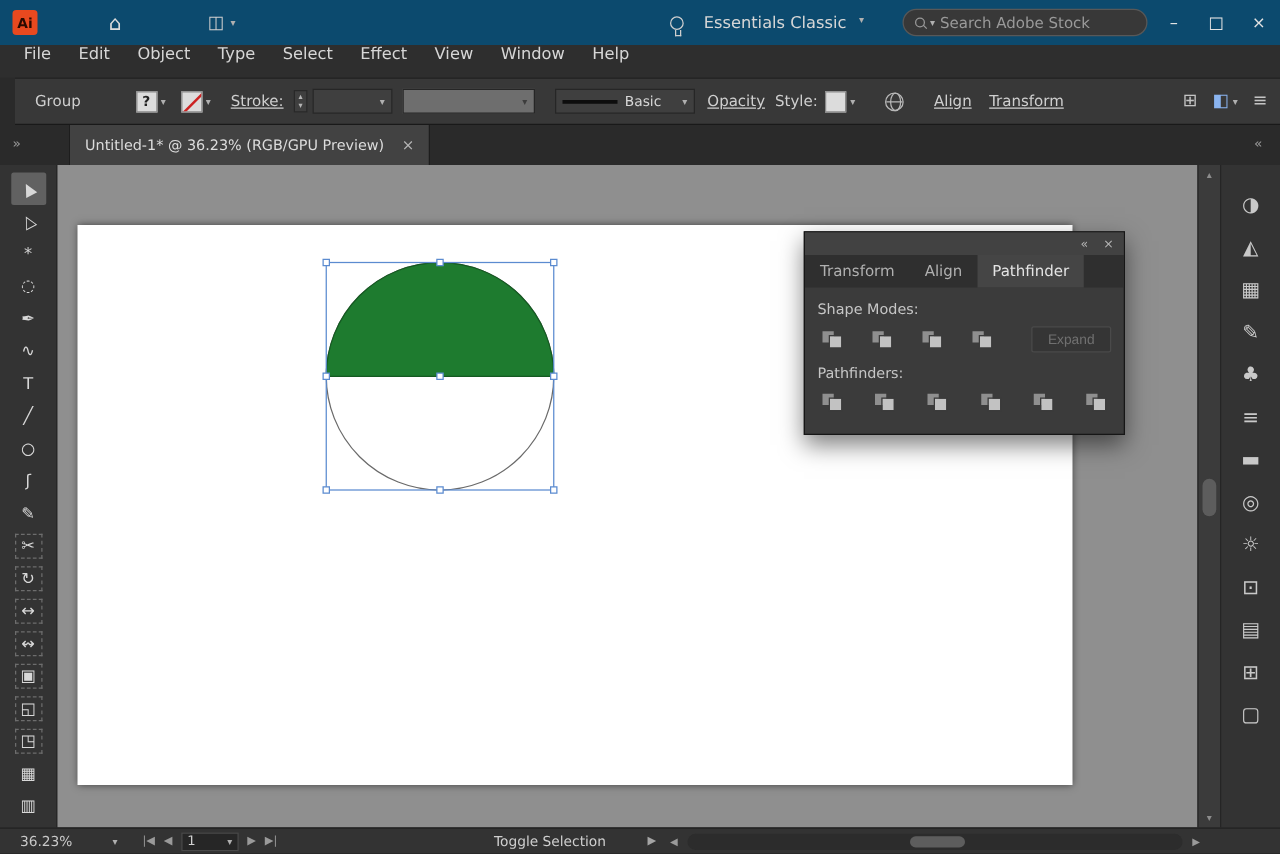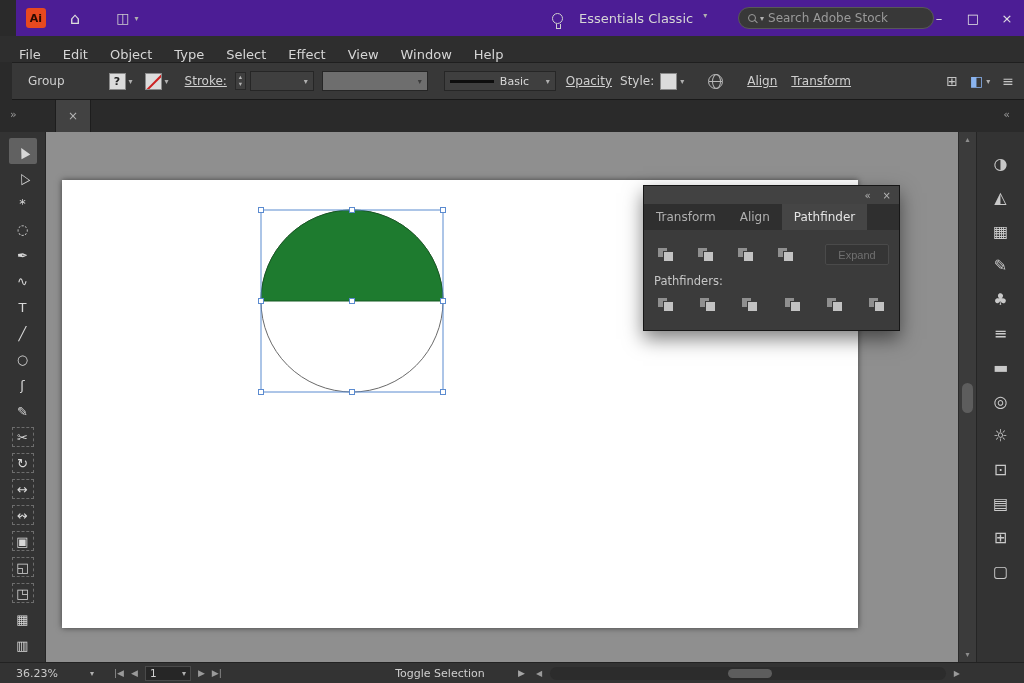--- a/index.html
+++ b/index.html
@@ -4,38 +4,38 @@
 <title></title>
 <style>
   * { margin:0; padding:0; box-sizing:border-box; }
   html,body { background:#111; }
   #root {
     position:relative; width:1024px; height:683px; overflow:hidden;
     background:#2a2a2a; font-family:"DejaVu Sans","Liberation Sans",sans-serif;
     color:#d0d0d0; -webkit-font-smoothing:antialiased; user-select:none;
   }
   
-  .titlebar { position:absolute; top:0; left:16px; right:0; height:36px; background:#4c1d95; display:flex; align-items:center; }
+  .titlebar { position:absolute; top:0; left:0; right:0; height:36px; background:#0c4a6e; display:flex; align-items:center;gap:33px; }
   .ai-logo { width:20px; height:20px; margin-left:10px; background:#E8491F; border-radius:3px; color:#2b0a00; font-weight:bold; font-size:11px; display:flex; align-items:center; justify-content:center; flex:none; }
   .tb-home { margin-left:24px; font-size:16px; color:#dcdcdc; }
   .tb-arrange { margin-left:36px; display:flex; align-items:center; gap:5px; color:#cfcfcf; font-size:14px; }
   .chev { font-size:8px; color:#b0b0b0; }
   .tb-center { position:absolute; left:536px; display:flex; align-items:center; gap:16px; }
   .bulb { width:11px; height:11px; border:1px solid #cfcfcf; border-radius:50%; position:relative; flex:none; }
   .bulb::after { content:""; position:absolute; left:3px; top:10px; width:3px; height:4px; border-left:1px solid #cfcfcf; border-right:1px solid #cfcfcf; border-bottom:1px solid #cfcfcf; }
   .workspace { display:flex; align-items:flex-start; gap:10px; font-size:13px; color:#d6d6d6; }
   .search { position:absolute; left:722px; width:196px; height:22px; border:1px solid #585858; background:#383838; border-radius:11px; display:flex; align-items:center; padding:0 9px; gap:4px; }
   .lens { width:8px; height:8px; border:1px solid #9a9a9a; border-radius:50%; position:relative; flex:none; }
   .lens::after { content:""; position:absolute; width:4px; height:1px; background:#9a9a9a; right:-3px; bottom:-1px; transform:rotate(45deg); }
   .search input { background:transparent; border:0; outline:none; color:#cccccc; font-size:12px; width:134px; font-family:inherit; }
   .search input::placeholder { color:#9a9a9a; }
   .win-btns { position:absolute; right:0; top:0; height:36px; display:flex; }
   .win-btn { width:34px; height:36px; display:flex; align-items:center; justify-content:center; color:#e3e3e3; font-size:13px; }
   
-  .menubar { position:absolute; top:36px; left:0; right:0; height:26px; background:#2e2e2e; display:flex; align-items:flex-end; padding-left:8px; }
+  .menubar { position:absolute; top:36px; left:0; right:0; height:26px; background:#2e2e2e; display:flex; align-items:flex-start; padding-left:8px; }
   .menu-item { padding:0 11px; display:flex; align-items:center; font-size:13px; color:#d6d6d6; }
   
   .controlbar { position:absolute; top:62px; left:12px; right:0; height:38px; background:#383838; border-top:1px solid #1f1f1f; border-bottom:1px solid #191919; display:flex; align-items:center; font-size:12px; color:#cfcfcf; }
   .cb-context { margin-left:16px; }
   .grp { display:flex; align-items:center; gap:3px; }
   .swatch { width:17px; height:17px; background:#dcdcdc; border:1px solid #8a8a8a; display:flex; align-items:center; justify-content:center; font-size:11px; font-weight:bold; color:#222; position:relative; overflow:hidden; flex:none; }
   .swatch.none::after { content:""; position:absolute; left:-4px; top:7px; width:26px; height:2px; background:#cc2222; transform:rotate(-45deg); }
   .link { text-decoration:underline; }
   .stepper { width:11px; height:18px; background:#3f3f3f; border:1px solid #282828; color:#b5b5b5; font-size:6.5px; line-height:7px; display:flex; flex-direction:column; align-items:center; justify-content:center; }
   .combo { height:20px; background:#3f3f3f; border:1px solid #262626; display:flex; align-items:center; padding:0 5px; gap:6px; color:#d8d8d8; font-size:11px; }
@@ -189,20 +189,21 @@
         <span class="blue-ic">◧</span>
         <span class="chev">▾</span>
       </span>
       <span>≡</span>
     </span>
   </div>
 
   <div class="docbar">
     <span class="tb-dbl" style="left:10px">»</span>
     <div class="doc-tab">
+      <span>Untitled-1* @ 36.23% (RGB/GPU Preview)</span>
       <span class="doc-close">×</span>
     </div>
     <span class="tb-dbl" style="right:14px">«</span>
   </div>
 
   <div class="main">
 
     <div class="toolbar">
   <div class="tool active">
     <span class="g rot">▲</span>
@@ -374,20 +375,21 @@
     </div>
     <div class="panel-tabs">
 
   <div class="ptab">Transform</div>
 
   <div class="ptab">Align</div>
 
   <div class="ptab active">Pathfinder</div>
 </div>
     <div class="panel-body">
+      <div class="pf-label">Shape Modes:</div>
       <div class="pf-row">
         <span style="display:flex;gap:16px">
   <span class="pfbtn">
     <span class="pficon">
                 <i class="sq a"></i>
                 <i class="sq b"></i>
               </span>
   </span>
 
   <span class="pfbtn">

